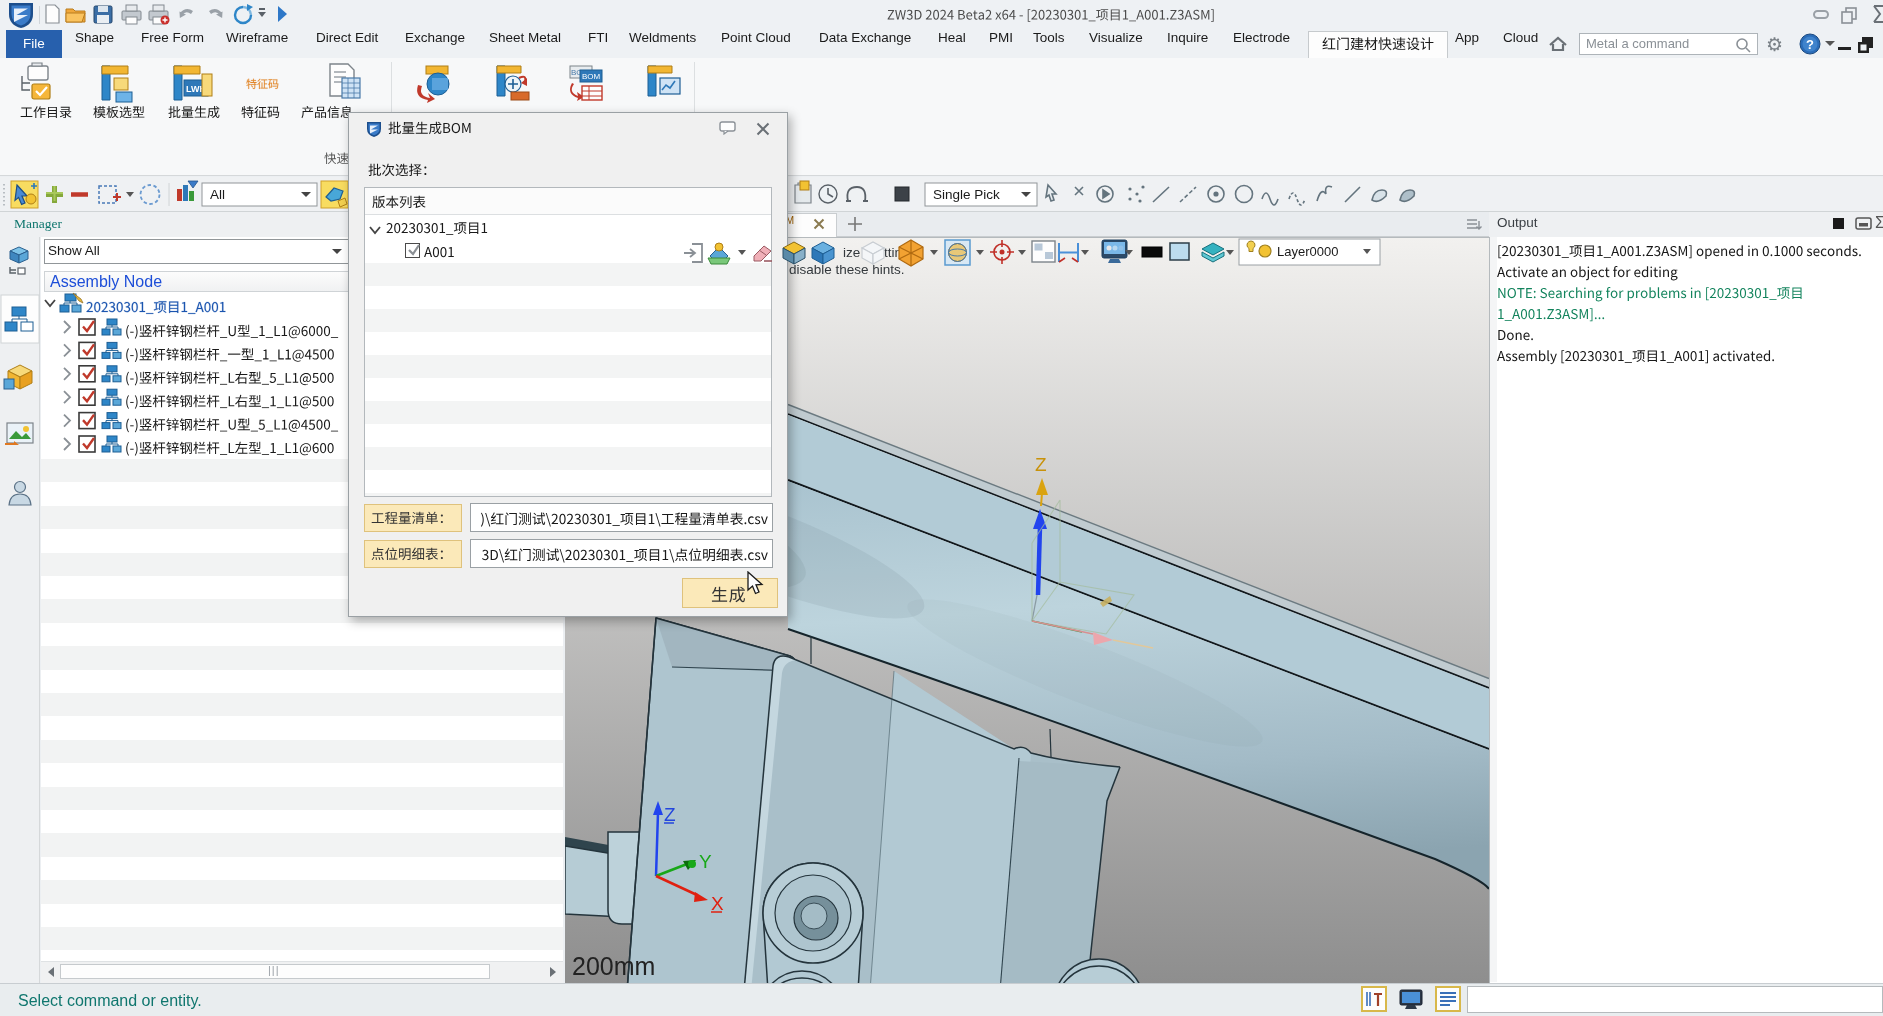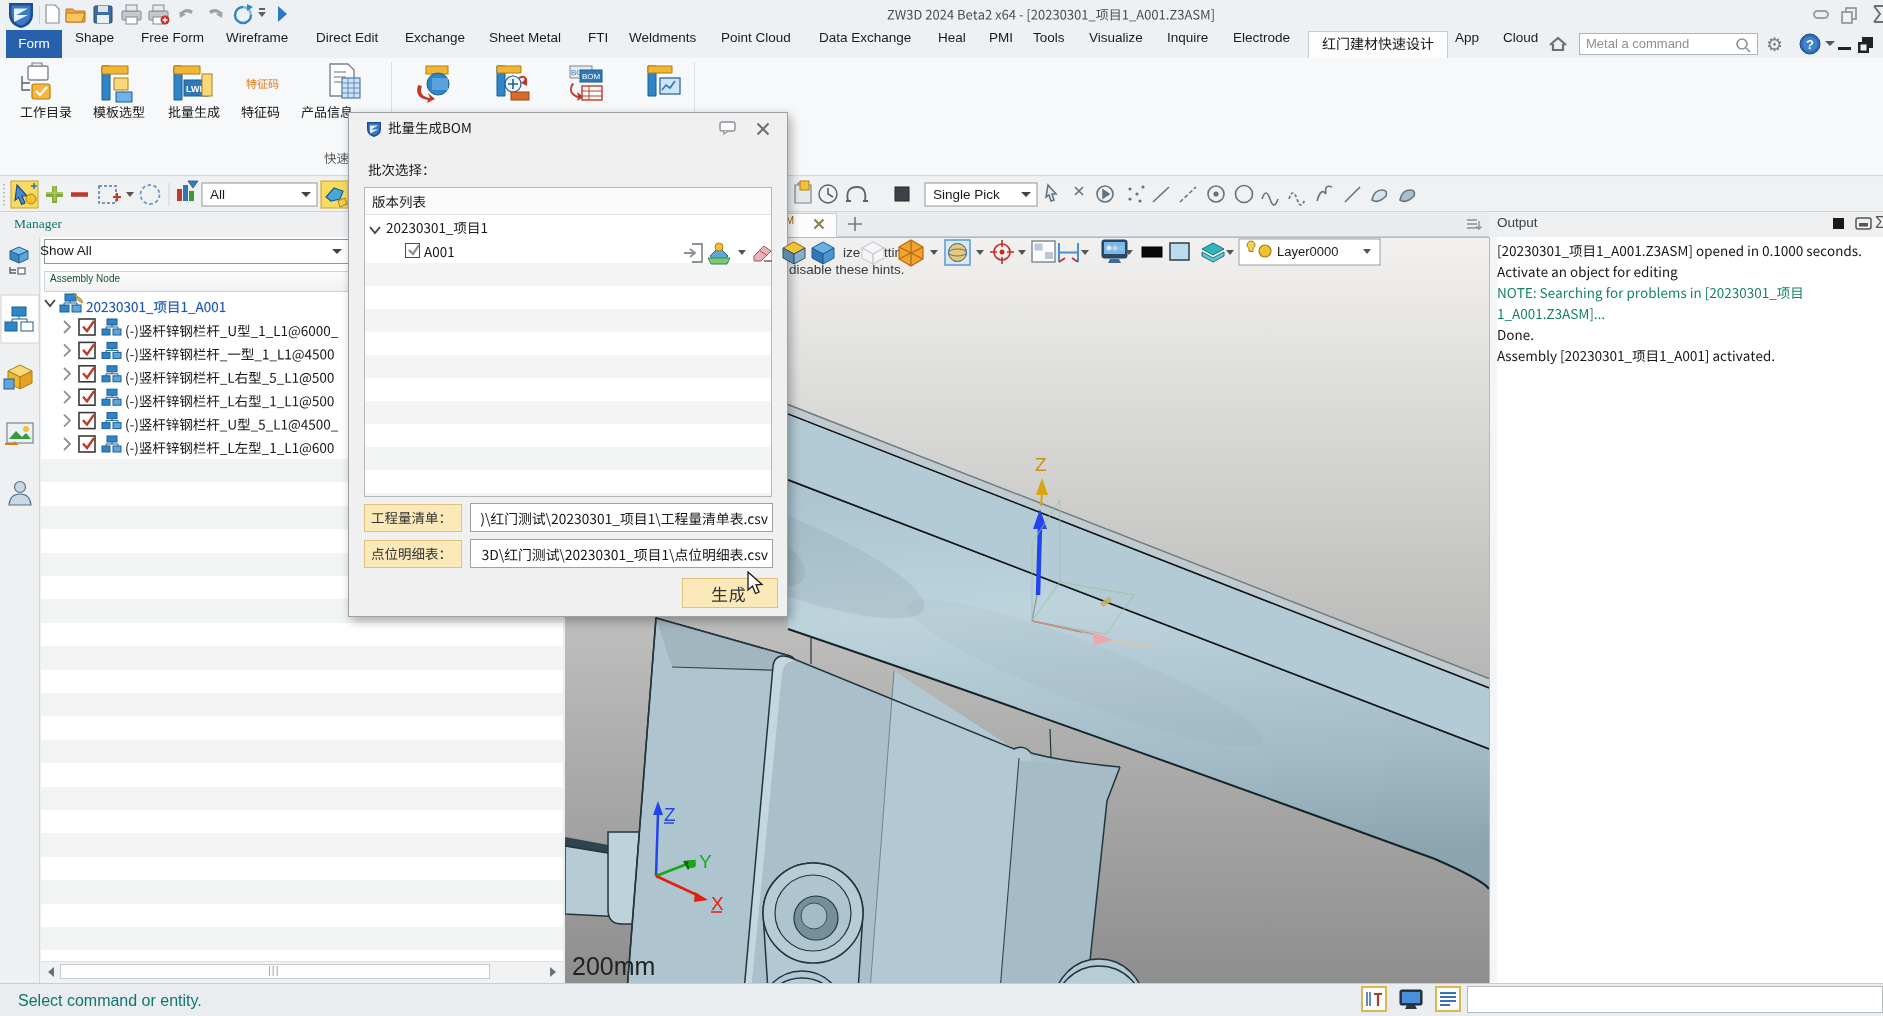--- a/index.html
+++ b/index.html
@@ -52,21 +52,21 @@
 
 <svg class="abs" style="left:1800px;top:0" width="83" height="30" viewBox="0 0 83 30">
   <rect x="14" y="11" width="14" height="7" rx="3.5" fill="none" stroke="#9aa0a6" stroke-width="2"></rect>
   <rect x="46" y="8" width="10" height="11" fill="none" stroke="#8a9096" stroke-width="1.6"></rect>
   <rect x="42" y="12" width="10" height="11" fill="#eef1f4" stroke="#8a9096" stroke-width="1.6"></rect>
   <path d="M74 6 h9 M74 22 h9 M74 6 l6 8 l-6 8" stroke="#6a7076" stroke-width="2" fill="none"></path>
 </svg>
 
 <div class="abs" style="left:0px;top:30px;width:1883px;height:28px;background:#eef1f4;"></div>
 <div class="abs" style="left:6px;top:30px;width:56px;height:28px;background:#2760ad;color:#fff;
-     font-size:13.5px;text-align:center;line-height:28px;">Form</div>
+     font-size:13.5px;text-align:center;line-height:28px;">File</div>
 <div id="tabs" style="position:absolute;left:0px;top:30px;width:1300px;height:28px;
      font-size:13.5px;color:#33383c;padding-left:48px;">
   <span class="txt" style="left:75px;top:5">Shape</span>
   <span class="txt" style="left:141px;top:5">Free Form</span>
   <span class="txt" style="left:226px;top:5">Wireframe</span>
   <span class="txt" style="left:316px;top:5">Direct Edit</span>
   <span class="txt" style="left:405px;top:5">Exchange</span>
   <span class="txt" style="left:489px;top:5">Sheet Metal</span>
   <span class="txt" style="left:588px;top:5">FTI</span>
   <span class="txt" style="left:629px;top:5">Weldments</span>
@@ -332,27 +332,27 @@
   </g>
 </svg>
 </div>
 
 <div class="abs" style="left:41px;top:237px;width:522px;height:726px;background:#fff;"></div>
 
 <div class="abs" style="left:41px;top:459px;width:522px;height:500px;
   background:repeating-linear-gradient(#f2f3f3 0 23.4px, #ffffff 23.4px 46.8px);"></div>
 
 <div class="abs" style="left:44px;top:239px;width:306px;height:25px;background:#fff;border:1px solid #919699;"></div>
-<div class="txt" style="left:40px;top:243px;font-size:13.5px;">Show All</div>
+<div class="txt" style="left:48px;top:243px;font-size:13.5px;">Show All</div>
 <svg class="abs" style="left:332px;top:248" width="10" height="8" viewBox="0 0 10 8">
     <path d="M0 1 l5 5 l5 -5 z" fill="#444"></path>
   </svg>
 
 <div class="abs" style="left:44px;top:271px;width:496px;height:21px;background:linear-gradient(#fcfcfc,#f0f1f2);border:1px solid #cfd3d6;"></div>
-<div class="txt" style="left:50px;top:273px;font-size:10px;color:#14532d;">Assembly Node</div>
+<div class="txt" style="left:50px;top:273px;font-size:16px;color:#1d4ed8;">Assembly Node</div>
 <svg id="tree" class="abs" style="left:0px;top:292" width="563" height="170" viewBox="0 0 563 170">
 
   <path d="M45 8 l5 6 l5 -6" stroke="#444" stroke-width="1.8" fill="none"></path>
   <g transform="translate(60,2)">
     <rect x="5" y="0" width="11" height="7" fill="#2e86c8" stroke="#1d5e94"></rect>
     <rect x="0" y="11" width="9" height="7" fill="#2e86c8" stroke="#1d5e94"></rect>
     <rect x="12" y="11" width="9" height="7" fill="#5aa7d8" stroke="#1d5e94"></rect>
     <path d="M10 7 v2 M4 9 h13 M4 9 v2 M17 9 v2" stroke="#1d5e94" fill="none"></path>
     <path d="M13 -1 l8 6 l2 4 l-4 -2 z" fill="#e8b93a" stroke="#97732a" stroke-width="0.8"></path>
   </g>

